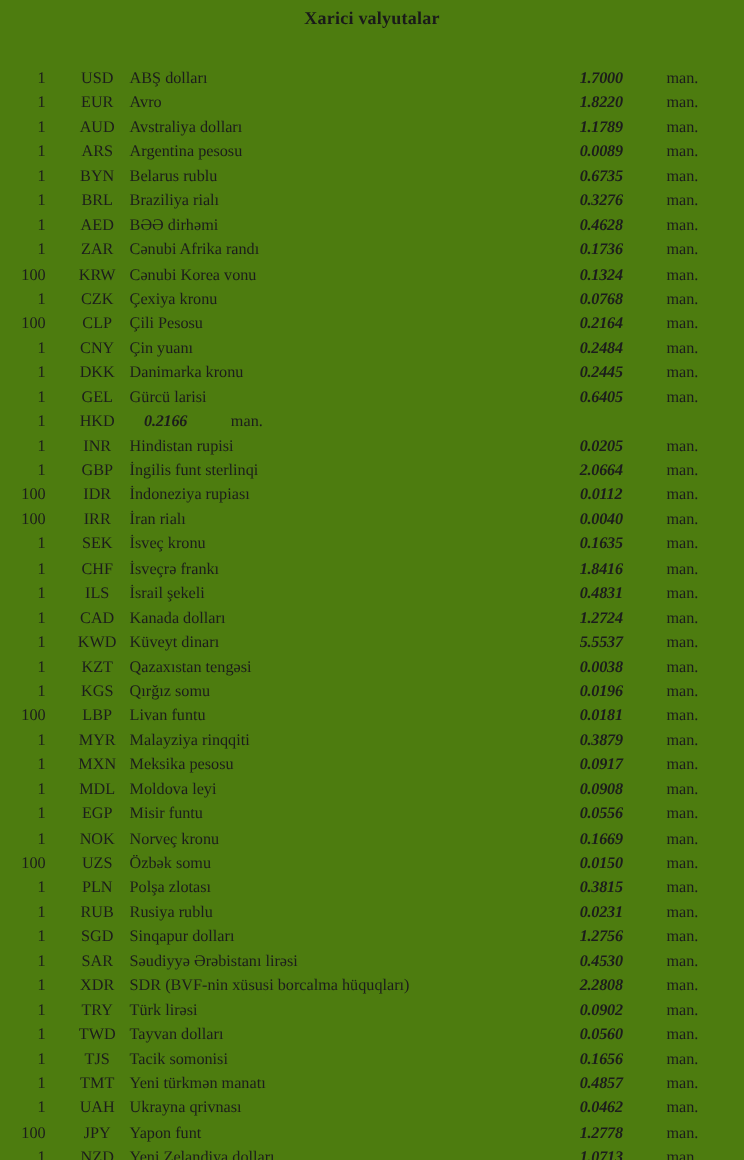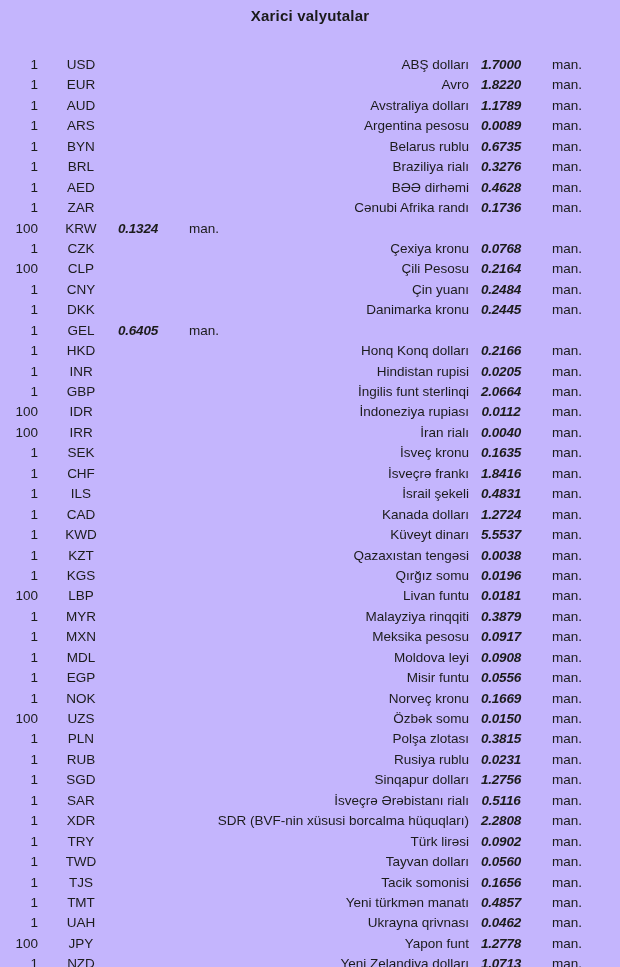--- a/index.html
+++ b/index.html
@@ -3,22 +3,22 @@
 <meta charset="utf-8">
 <style>
   html, body {
     margin: 0;
     padding: 0;
     background: #ffffff;
   }
   .page {
     width: 620px;
     height: 967px;
-    background: #c4b5fd;
-    font-family: Liberation Sans, sans-serif;
+    background: #4d7c0f;
+    font-family: Liberation Serif, serif;
     color: #1c1c1c;
     box-sizing: border-box;
     padding-top: 7px;
     overflow: hidden;
   }
   .title {
     text-align: center;
     font-weight: bold;
     font-size: 15px;
     line-height: 18px;
@@ -44,21 +44,21 @@
     flex: 0 0 auto;
   }
   .code {
     width: 50px;
     text-align: center;
     flex: 0 0 auto;
     margin-left: 18px;
   }
   .name {
     flex: 1 1 auto;
-    text-align: right;
+    text-align: left;
     padding-left: 2px;
     white-space: nowrap;
     overflow: hidden;
   }
   .rate {
     flex: 0 0 auto;
     width: 64px;
     text-align: center;
     font-weight: bold;
     font-style: italic;
@@ -138,20 +138,21 @@
     <span class="qty">1</span>
     <span class="code">ZAR</span>
     <span class="name">Cənubi Afrika randı</span>
     <span class="rate">0.1736</span>
     <span class="unit">man.</span>
   </div>
 
   <div class="row">
     <span class="qty">100</span>
     <span class="code">KRW</span>
+    <span class="name">Cənubi Korea vonu</span>
     <span class="rate">0.1324</span>
     <span class="unit">man.</span>
   </div>
 
   <div class="row">
     <span class="qty">1</span>
     <span class="code">CZK</span>
     <span class="name">Çexiya kronu</span>
     <span class="rate">0.0768</span>
     <span class="unit">man.</span>
@@ -177,28 +178,28 @@
     <span class="qty">1</span>
     <span class="code">DKK</span>
     <span class="name">Danimarka kronu</span>
     <span class="rate">0.2445</span>
     <span class="unit">man.</span>
   </div>
 
   <div class="row">
     <span class="qty">1</span>
     <span class="code">GEL</span>
+    <span class="name">Gürcü larisi</span>
     <span class="rate">0.6405</span>
     <span class="unit">man.</span>
   </div>
 
   <div class="row">
     <span class="qty">1</span>
     <span class="code">HKD</span>
-    <span class="name">Honq Konq dolları</span>
     <span class="rate">0.2166</span>
     <span class="unit">man.</span>
   </div>
 
   <div class="row">
     <span class="qty">1</span>
     <span class="code">INR</span>
     <span class="name">Hindistan rupisi</span>
     <span class="rate">0.0205</span>
     <span class="unit">man.</span>
@@ -360,22 +361,22 @@
     <span class="qty">1</span>
     <span class="code">SGD</span>
     <span class="name">Sinqapur dolları</span>
     <span class="rate">1.2756</span>
     <span class="unit">man.</span>
   </div>
 
   <div class="row">
     <span class="qty">1</span>
     <span class="code">SAR</span>
-    <span class="name">İsveçrə Ərəbistanı rialı</span>
-    <span class="rate">0.5116</span>
+    <span class="name">Səudiyyə Ərəbistanı lirəsi</span>
+    <span class="rate">0.4530</span>
     <span class="unit">man.</span>
   </div>
 
   <div class="row">
     <span class="qty">1</span>
     <span class="code">XDR</span>
     <span class="name">SDR (BVF-nin xüsusi borcalma hüquqları)</span>
     <span class="rate">2.2808</span>
     <span class="unit">man.</span>
   </div>

